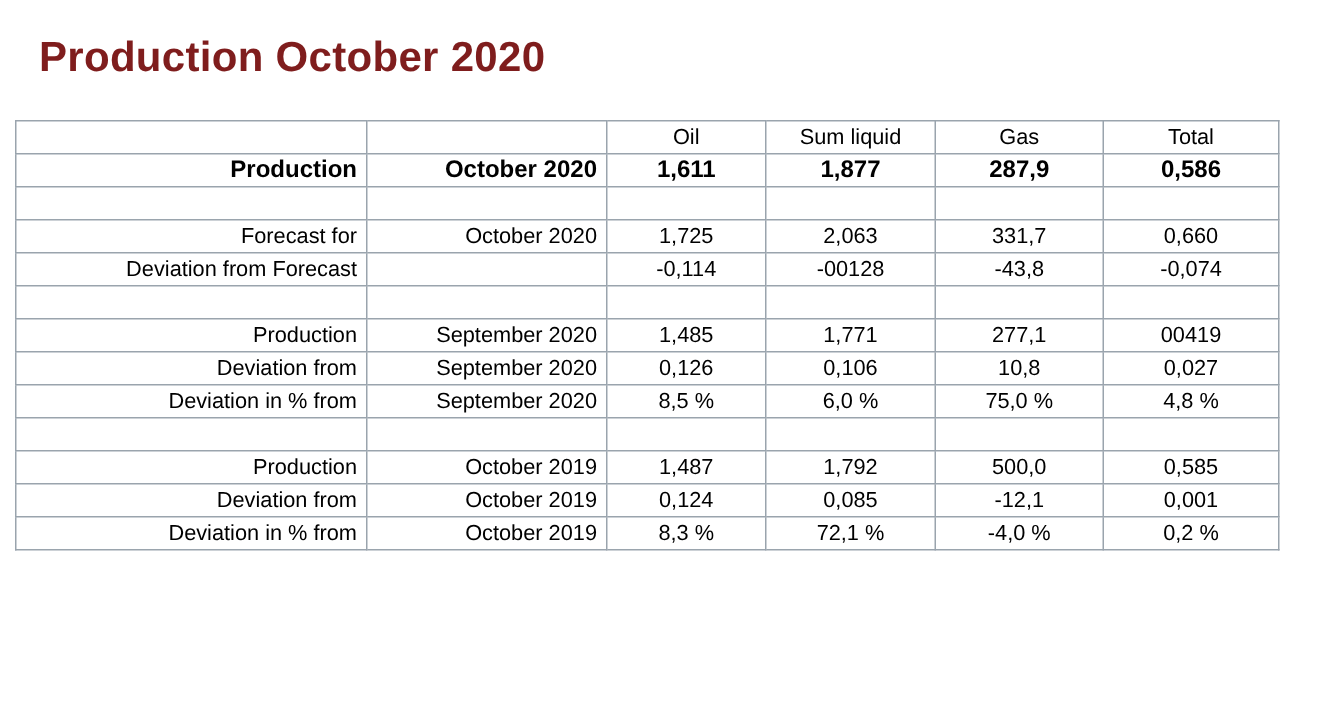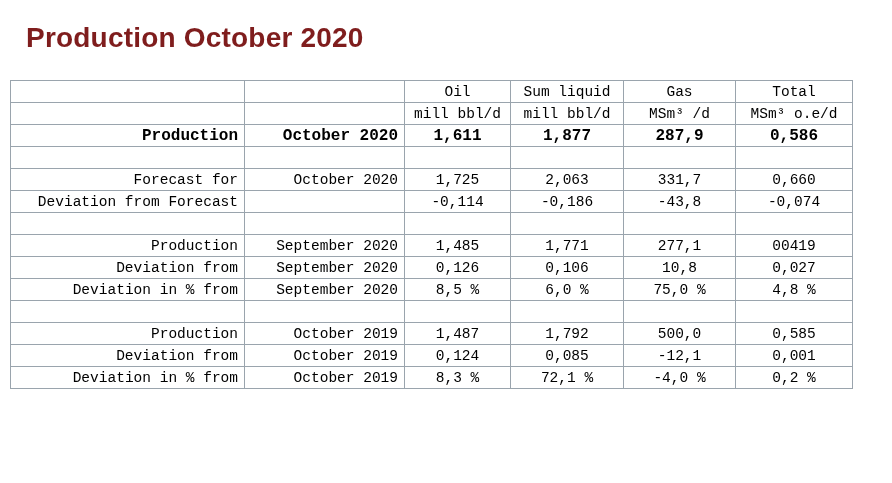--- a/index.html
+++ b/index.html
@@ -34,21 +34,20 @@
     position: absolute;
     left: 10px;
     top: 80px;
     width: 862px;
   }
   table.prod {
     border-collapse: collapse;
     table-layout: fixed;
     width: 768px;
     font-size: 14.5px;
-    font-family: Liberation Mono, monospace;
   }
   table.prod td {
     border: 1px solid #9aa4ad;
     height: 22px;
     padding: 1px 6px;
     box-sizing: border-box;
     white-space: nowrap;
     overflow: hidden;
     background: #ffffff;
   }
@@ -99,28 +98,20 @@
 
         <tr>
           <td class="fill-white"></td>
           <td class="fill-white"></td>
           <td class="fill-hdr ctr">Oil</td>
           <td class="fill-hdr ctr">Sum liquid</td>
           <td class="fill-hdr ctr">Gas</td>
           <td class="fill-hdr ctr">Total</td>
         </tr>
 
-        <tr>
-          <td class="fill-white"></td>
-          <td class="fill-white"></td>
-          <td class="fill-hdr ctr">mill bbl/d</td>
-          <td class="fill-hdr ctr">mill bbl/d</td>
-          <td class="fill-hdr ctr">MSm³ /d</td>
-          <td class="fill-hdr ctr">MSm³ o.e/d</td>
-        </tr>
 
         <tr class="row-tall">
           <td class="fill-white lft bold big">Production</td>
           <td class="fill-white lft bold big">October 2020</td>
           <td class="fill-white num bold big">1,611</td>
           <td class="fill-white num bold big">1,877</td>
           <td class="fill-white num bold big">287,9</td>
           <td class="fill-white num bold big">0,586</td>
         </tr>
 
@@ -139,21 +130,21 @@
           <td class="fill-peach num">1,725</td>
           <td class="fill-peach num">2,063</td>
           <td class="fill-peach num">331,7</td>
           <td class="fill-peach num">0,660</td>
         </tr>
 
         <tr>
           <td class="fill-peach lft">Deviation from Forecast</td>
           <td class="fill-peach lft"></td>
           <td class="fill-peach num">-0,114</td>
-          <td class="fill-peach num">-0,186</td>
+          <td class="fill-peach num">-00128</td>
           <td class="fill-peach num">-43,8</td>
           <td class="fill-peach num">-0,074</td>
         </tr>
 
 
         <tr class="row-gap">
           <td class="fill-white"></td>
           <td class="fill-white"></td>
           <td class="fill-white"></td>
           <td class="fill-white"></td>

